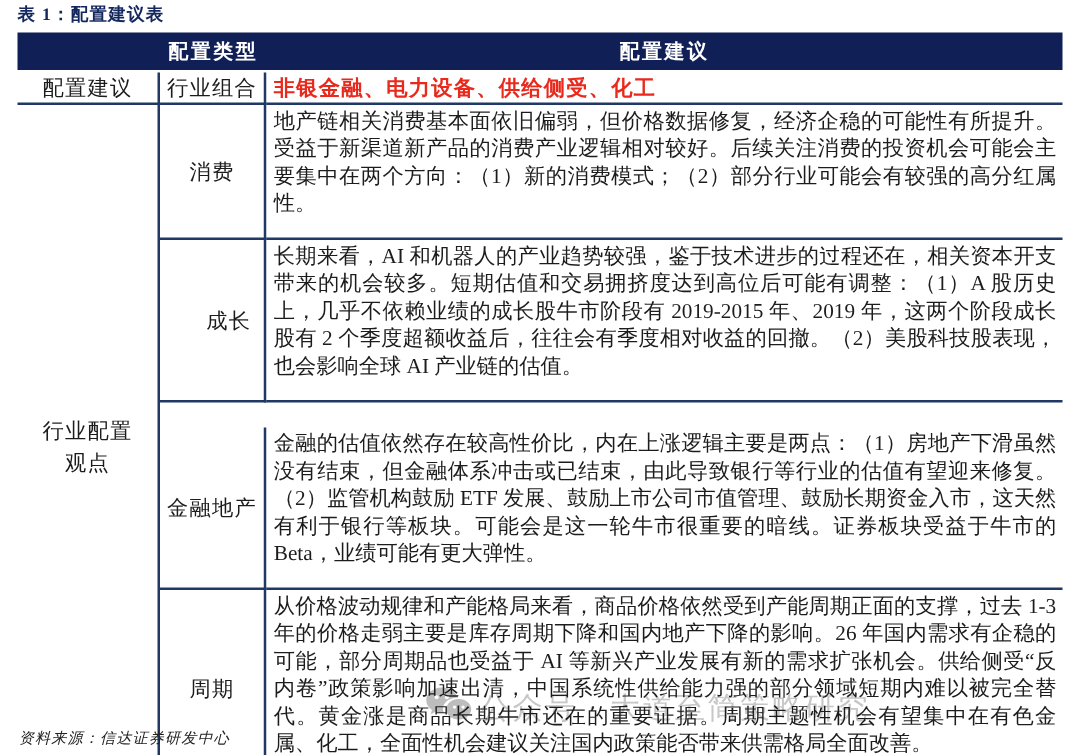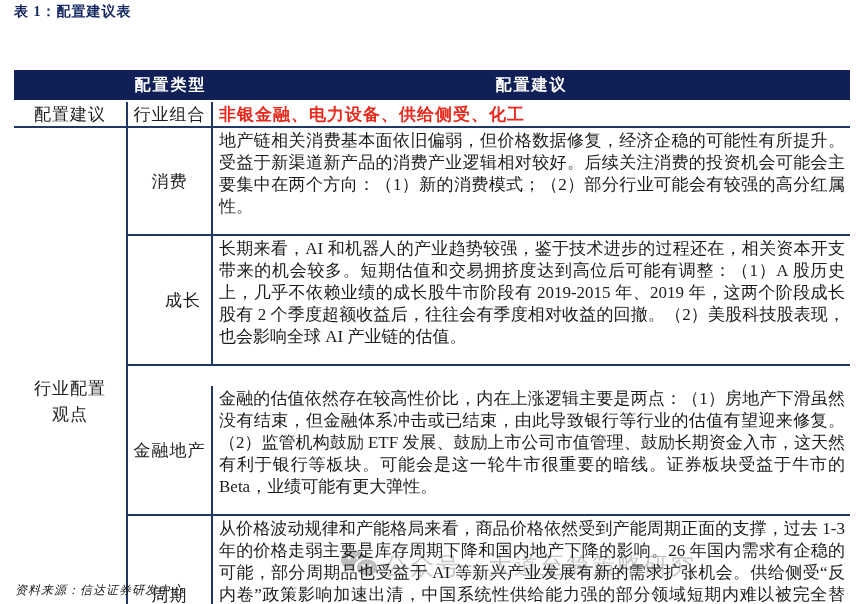--- a/index.html
+++ b/index.html
@@ -24,21 +24,21 @@
     position:absolute;left:14px;top:3px;
     font-size:14px;font-weight:bold;color:var(--title-navy);
     letter-spacing:1px;z-index:2;
   }
 
   .alloc-table{
     position:absolute;left:14px;top:26px;width:836px;z-index:1;
   }
   .thead{
     display:grid;grid-template-columns:114px 85px 1fr;
-    background:var(--header-bg);height:30px;margin-bottom:2px;margin-top:44px;
+    background:var(--header-bg);height:30px;margin-bottom:2px;
   }
   .th{
     color:#ffffff;font-weight:bold;font-size:16px;
     display:flex;align-items:center;justify-content:center;
     letter-spacing:2px;
   }
   .tbody{
     display:grid;grid-template-columns:114px 85px 1fr;
     border-bottom:3px solid var(--bottom-line);
     background:transparent;

